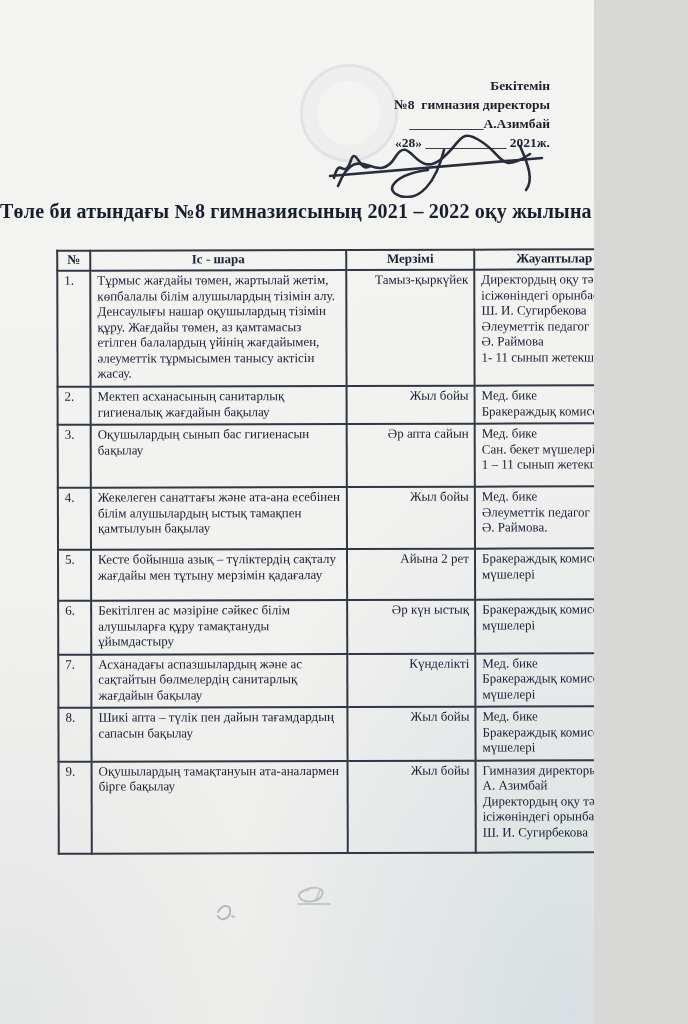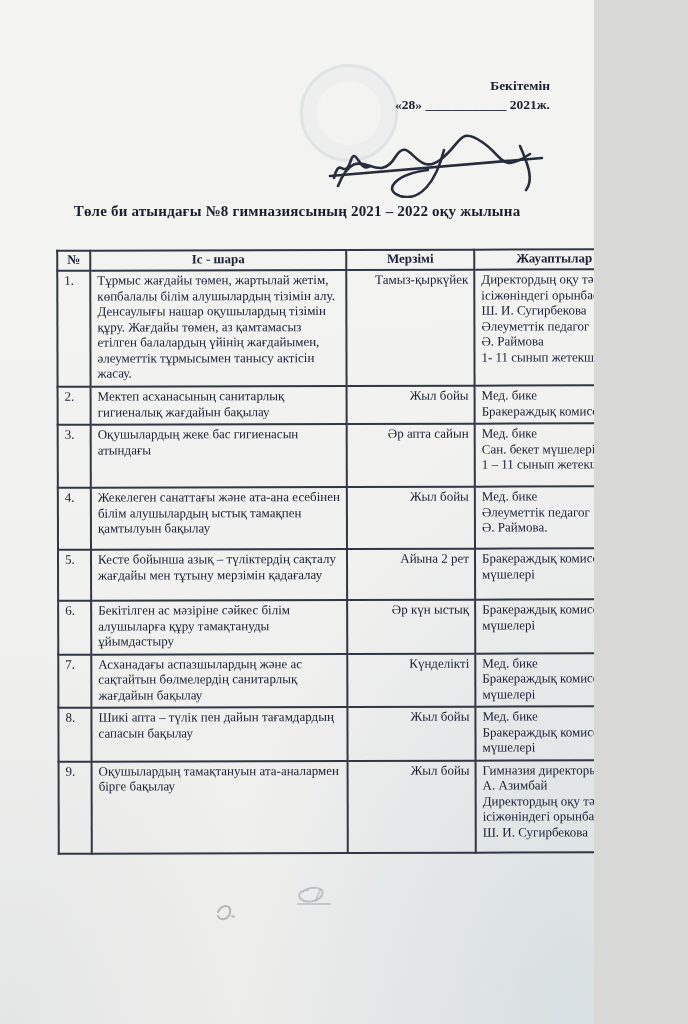--- a/index.html
+++ b/index.html
@@ -21,22 +21,22 @@
   .approval div{white-space:pre;}
   .stamp{
     position:absolute;top:64px;right:196px;width:92px;height:92px;border-radius:50%;
     border:3px solid rgba(108,128,148,.14);
     box-shadow:inset 0 0 0 14px rgba(120,140,160,.04);
   }
   .sig{position:absolute;top:116px;right:26px;width:244px;height:82px;}
   .sig svg{width:100%;height:100%;}
   
   .title{
-    position:absolute;top:201px;left:0;width:100%;text-align:center;
-    font-weight:bold;font-size:15px;line-height:21px;color:#1c2230;
+    position:absolute;top:201px;left:0;width:100%;
+    font-weight:bold;font-size:20px;line-height:21px;color:#1c2230;
     letter-spacing:.2px;
   }
   
   table.plan{
     position:absolute;top:249px;left:57px;width:577px;
     border-collapse:collapse;table-layout:fixed;
     transform:rotate(-0.15deg);
   }
   table.plan th,table.plan td{
     border:2px solid #343a47;vertical-align:top;
@@ -62,20 +62,22 @@
 </head>
 <body>
 
 <div class="paper">
   <div class="scanlayer">
 
     <div class="stamp"></div>
 
     <div class="approval">
       <div>Бекітемін</div>
+      <div>№8  гимназия директоры</div>
+      <div>___________А.Азимбай</div>
       <div>«28» ____________ 2021ж.</div>
     </div>
 
     <div class="sig">
       <svg viewBox="0 0 244 82" fill="none" xmlns="http://www.w3.org/2000/svg">
         <g stroke="#1b2030" stroke-width="2.6" stroke-linecap="round" fill="none" opacity="0.92">
           <path d="M10 62 C16 38 20 66 27 44 C32 30 36 58 46 50"></path>
           <path d="M14 70 C34 20 52 74 72 40 C86 18 92 62 116 44 C138 28 134 10 158 26 C180 40 176 58 206 38"></path>
           <path d="M6 60 L218 42"></path>
           <path d="M120 34 C112 66 96 86 76 80 C58 74 72 58 104 54"></path>
@@ -116,21 +118,21 @@
         </tr>
         <tr>
           <td class="c-num">2.</td>
           <td class="c-act">Мектеп асханасының санитарлық гигиеналық жағдайын бақылау</td>
           <td class="c-term">Жыл бойы</td>
           <td class="c-resp">Мед. бике
 Бракераждық комиссия</td>
         </tr>
         <tr>
           <td class="c-num">3.</td>
-          <td class="c-act">Оқушылардың жеке бас гигиенасын атындағы</td>
+          <td class="c-act">Оқушылардың сынып бас гигиенасын бақылау</td>
           <td class="c-term">Әр апта сайын</td>
           <td class="c-resp">Мед. бике
 Сан. бекет мүшелері
 1 – 11 сынып жетекшілері</td>
         </tr>
         <tr>
           <td class="c-num">4.</td>
           <td class="c-act">Жекелеген санаттағы және ата-ана есебінен білім алушылардың ыстық тамақпен қамтылуын бақылау</td>
           <td class="c-term">Жыл бойы</td>
           <td class="c-resp">Мед. бике

